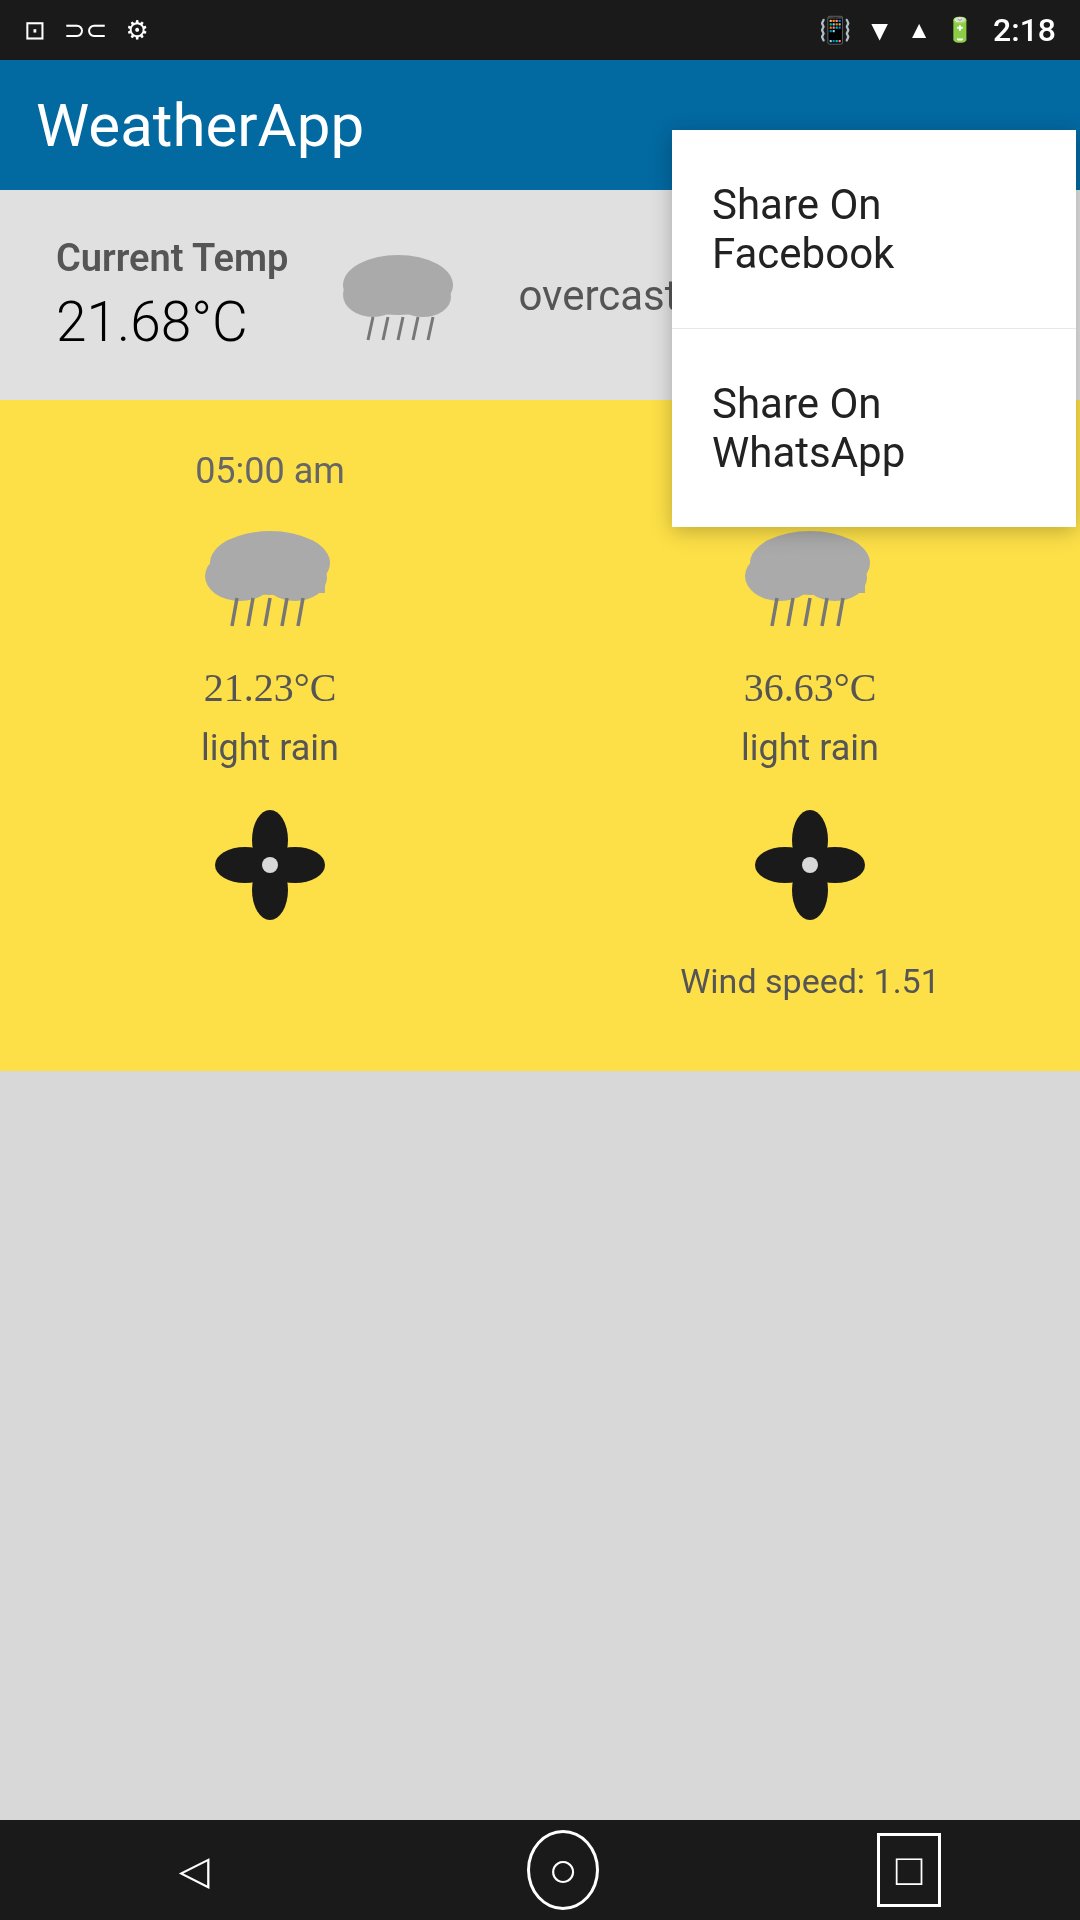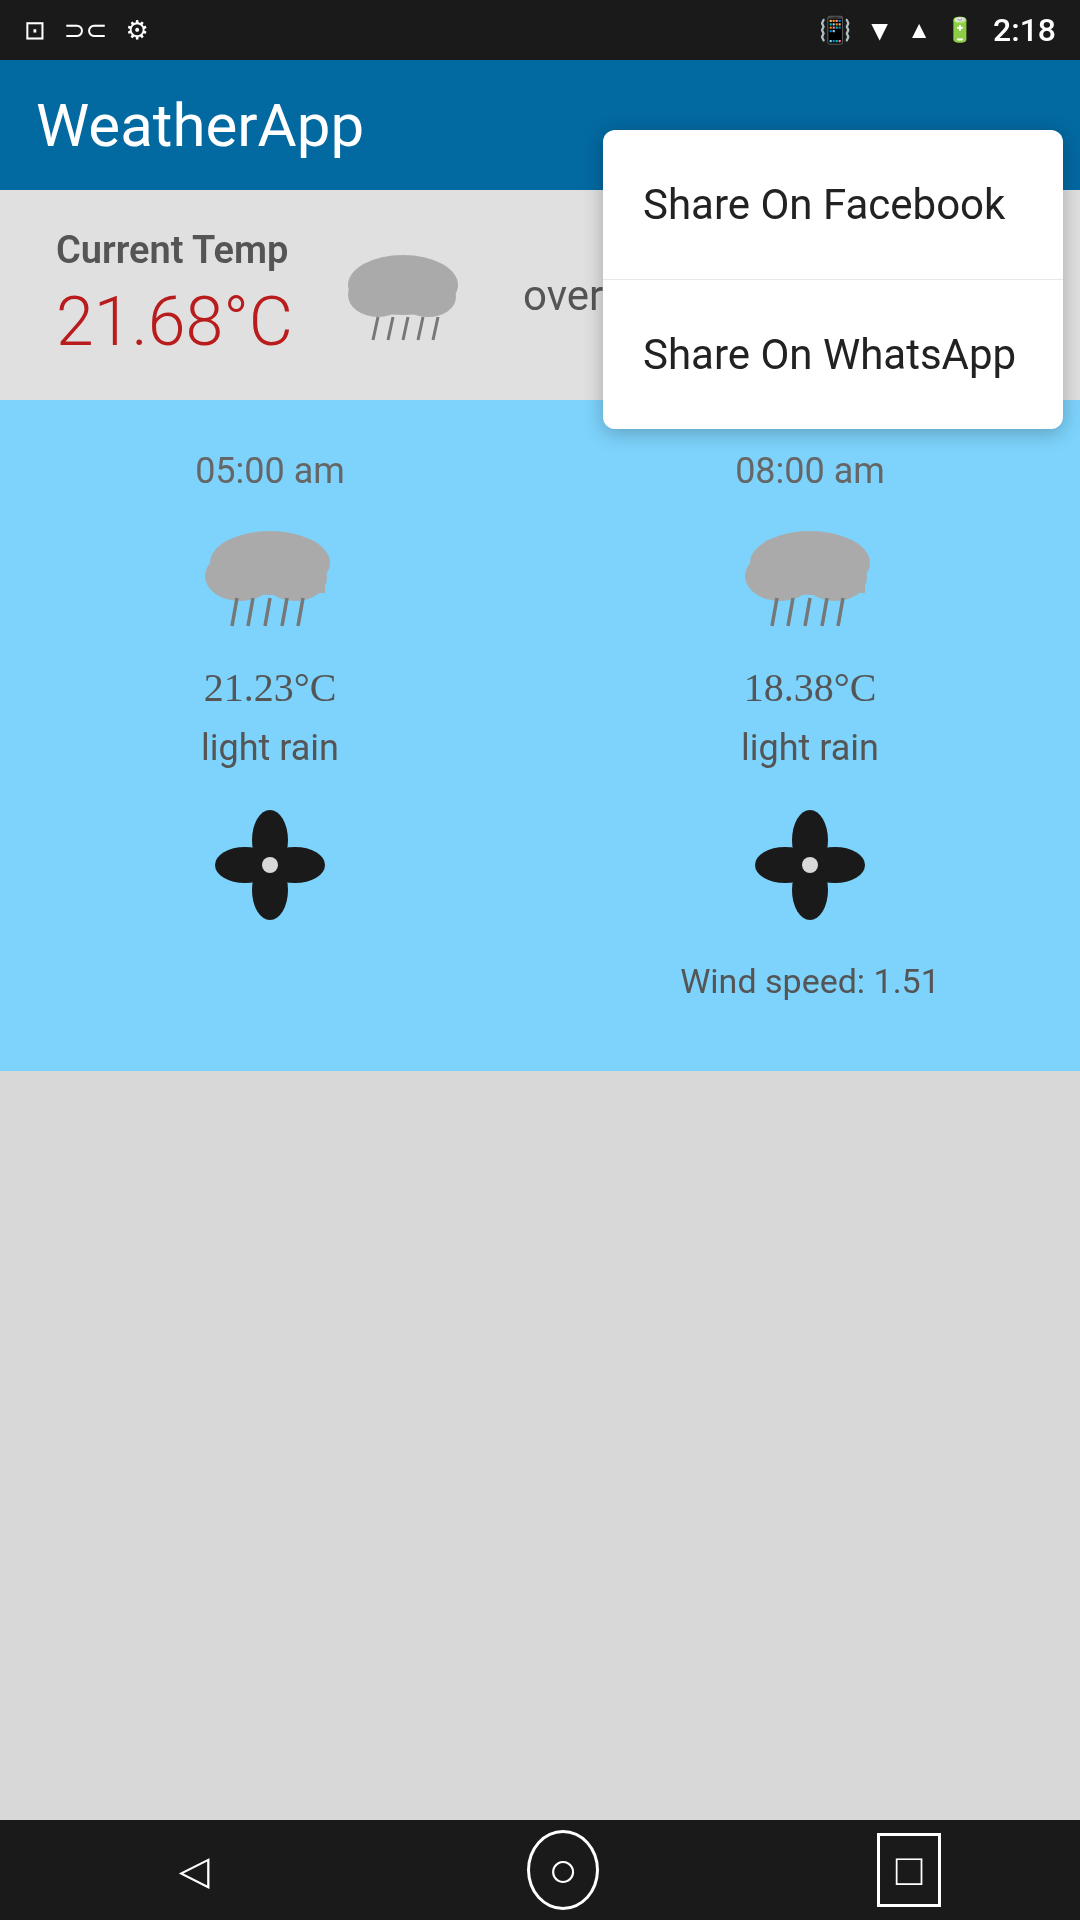--- a/index.html
+++ b/index.html
@@ -86,35 +86,35 @@
       gap: 10px;
     }
 
     .current-temp-label {
       color: #555;
       font-size: 38px;
       font-weight: 600;
     }
 
     .current-temp-value {
-      color: #b91c1c;
-      font-size: 68px;
+      color: #000000;
+      font-size: 55px;
       font-weight: 300;
     }
 
     .current-weather-desc {
       color: #555;
       font-size: 42px;
       margin-left: 10px;
     }
 
     
     .main-content {
       width: 100%;
-      background: #7dd3fc;
+      background: #fde047;
       padding: 30px 0;
       display: flex;
       flex-wrap: wrap;
     }
 
     .forecast-column {
       width: 50%;
       display: flex;
       flex-direction: column;
       align-items: center;
@@ -140,24 +140,24 @@
 
     .wind-speed {
       color: #555;
       font-size: 34px;
     }
 
     
     .dropdown-menu {
       position: absolute;
       top: 70px;
-      right: 17px;
-      width: 460px;
+      right: 4px;
+      width: 404px;
       background: white;
-      border-radius: 12px;
+      border-radius: 0;
       box-shadow: 0 4px 20px rgba(0,0,0,0.25);
       z-index: 100;
       overflow: hidden;
     }
 
     .dropdown-item {
       padding: 50px 40px;
       font-size: 42px;
       color: #222;
       cursor: pointer;
@@ -303,21 +303,21 @@
       <ellipse cx="65" cy="68" rx="35" ry="25" fill="#aaa"></ellipse>
       <ellipse cx="120" cy="70" rx="32" ry="23" fill="#aaa"></ellipse>
       <rect x="40" y="65" width="110" height="20" fill="#aaa"></rect>
       <line x1="62" y1="90" x2="57" y2="118" stroke="#777" stroke-width="3.5"></line>
       <line x1="78" y1="90" x2="73" y2="118" stroke="#777" stroke-width="3.5"></line>
       <line x1="95" y1="90" x2="90" y2="118" stroke="#777" stroke-width="3.5"></line>
       <line x1="112" y1="90" x2="107" y2="118" stroke="#777" stroke-width="3.5"></line>
       <line x1="128" y1="90" x2="123" y2="118" stroke="#777" stroke-width="3.5"></line>
     </svg>
 
-    <span class="forecast-temp">18.38°C</span>
+    <span class="forecast-temp">36.63°C</span>
     <span class="forecast-desc">light rain</span>
 
     <div class="pinwheel">
       <svg viewBox="0 0 120 120" xmlns="http://www.w3.org/2000/svg">
         <ellipse cx="60" cy="35" rx="18" ry="30" fill="#1a1a1a" transform="rotate(0 60 60)"></ellipse>
         <ellipse cx="60" cy="35" rx="18" ry="30" fill="#1a1a1a" transform="rotate(90 60 60)"></ellipse>
         <ellipse cx="60" cy="35" rx="18" ry="30" fill="#1a1a1a" transform="rotate(180 60 60)"></ellipse>
         <ellipse cx="60" cy="35" rx="18" ry="30" fill="#1a1a1a" transform="rotate(270 60 60)"></ellipse>
         <circle cx="60" cy="60" r="8" fill="#d8d8d8"></circle>
       </svg>

